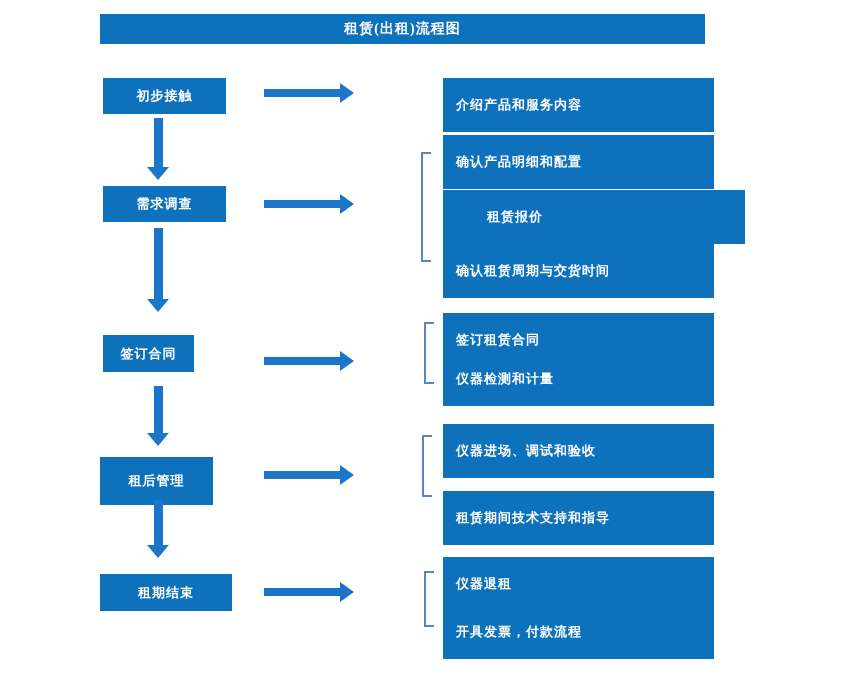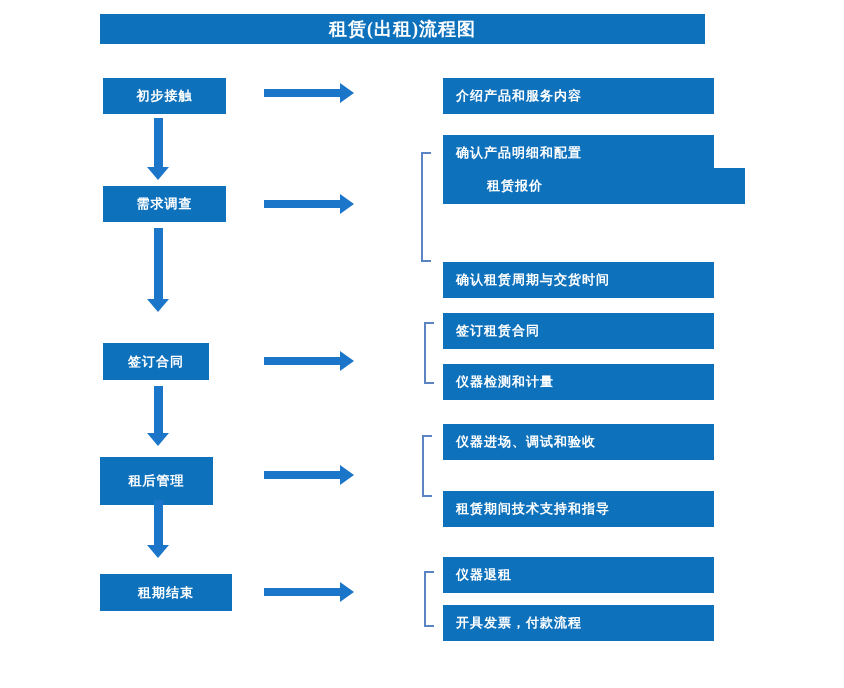--- a/index.html
+++ b/index.html
@@ -11,29 +11,29 @@
   }
   html,body{margin:0;padding:0;background:var(--background);}
   .canvas{
     position:relative;width:844px;height:688px;background:var(--background);
     font-family:"Liberation Serif","DejaVu Serif",serif;overflow:hidden;
   }
   .title-bar{
     position:absolute;left:100px;top:14px;width:605px;height:30px;
     background:var(--box-blue);color:var(--text-color);
     display:flex;align-items:center;justify-content:center;
-    font-weight:bold;font-size:18px;letter-spacing:1px;
+    font-weight:bold;font-size:14px;letter-spacing:1px;
   }
   .box{
     position:absolute;background:var(--box-blue);color:var(--text-color);
     font-weight:bold;font-size:13px;display:flex;align-items:center;
     white-space:nowrap;letter-spacing:1px;
   }
   .left-box{justify-content:center;}
-  .right-box{left:443px;width:258px;height:36px;padding-left:13px;box-sizing:content-box;}
+  .right-box{left:443px;width:258px;height:54px;padding-left:13px;box-sizing:content-box;}
   
   .h-arrow{position:absolute;width:90px;height:20px;}
   .h-arrow .shaft{position:absolute;left:0;top:6px;width:76px;height:8px;background:var(--arrow-blue);}
   .h-arrow .head{position:absolute;left:76px;top:0;width:0;height:0;
     border-top:10px solid transparent;border-bottom:10px solid transparent;
     border-left:14px solid var(--arrow-blue);}
   
   .v-arrow{position:absolute;left:147px;width:22px;}
   .v-arrow .shaft{position:absolute;left:7px;top:0;width:9px;background:var(--arrow-blue);}
   .v-arrow .head{position:absolute;left:0;width:0;height:0;
@@ -73,43 +73,43 @@
     <span>需求调查</span>
   </div>
   <div class="h-arrow" style="left:264px;top:194px;">
     <div class="shaft"></div>
     <div class="head"></div>
   </div>
   <div class="bracket" style="left:421px;top:152px;height:106px;"></div>
   <div class="box right-box" style="top:135px;">
     <span>确认产品明细和配置</span>
   </div>
-  <div class="box right-box" style="top:168px;padding-left:44px;">
+  <div class="box right-box" style="top:190px;padding-left:44px;">
     <span>租赁报价</span>
   </div>
-  <div class="box right-box" style="top:244px;margin-top:18px;">
+  <div class="box right-box" style="top:244px;">
     <span>确认租赁周期与交货时间</span>
   </div>
   <div class="v-arrow" style="top:228px;height:84px;">
     <div class="shaft" style="height:71px;"></div>
     <div class="head" style="top:71px;"></div>
   </div>
 
-  <div class="box left-box" style="left:103px;top:343px;width:106px;height:37px;">
+  <div class="box left-box" style="left:103px;top:335px;width:91px;height:37px;">
     <span>签订合同</span>
   </div>
   <div class="h-arrow" style="left:264px;top:351px;">
     <div class="shaft"></div>
     <div class="head"></div>
   </div>
   <div class="bracket" style="left:424px;top:322px;height:58px;"></div>
   <div class="box right-box" style="top:313px;">
     <span>签订租赁合同</span>
   </div>
-  <div class="box right-box" style="top:364px;">
+  <div class="box right-box" style="top:352px;">
     <span>仪器检测和计量</span>
   </div>
   <div class="v-arrow" style="top:386px;height:60px;">
     <div class="shaft" style="height:47px;"></div>
     <div class="head" style="top:47px;"></div>
   </div>
 
   <div class="box left-box" style="left:100px;top:457px;width:113px;height:48px;">
     <span>租后管理</span>
   </div>

